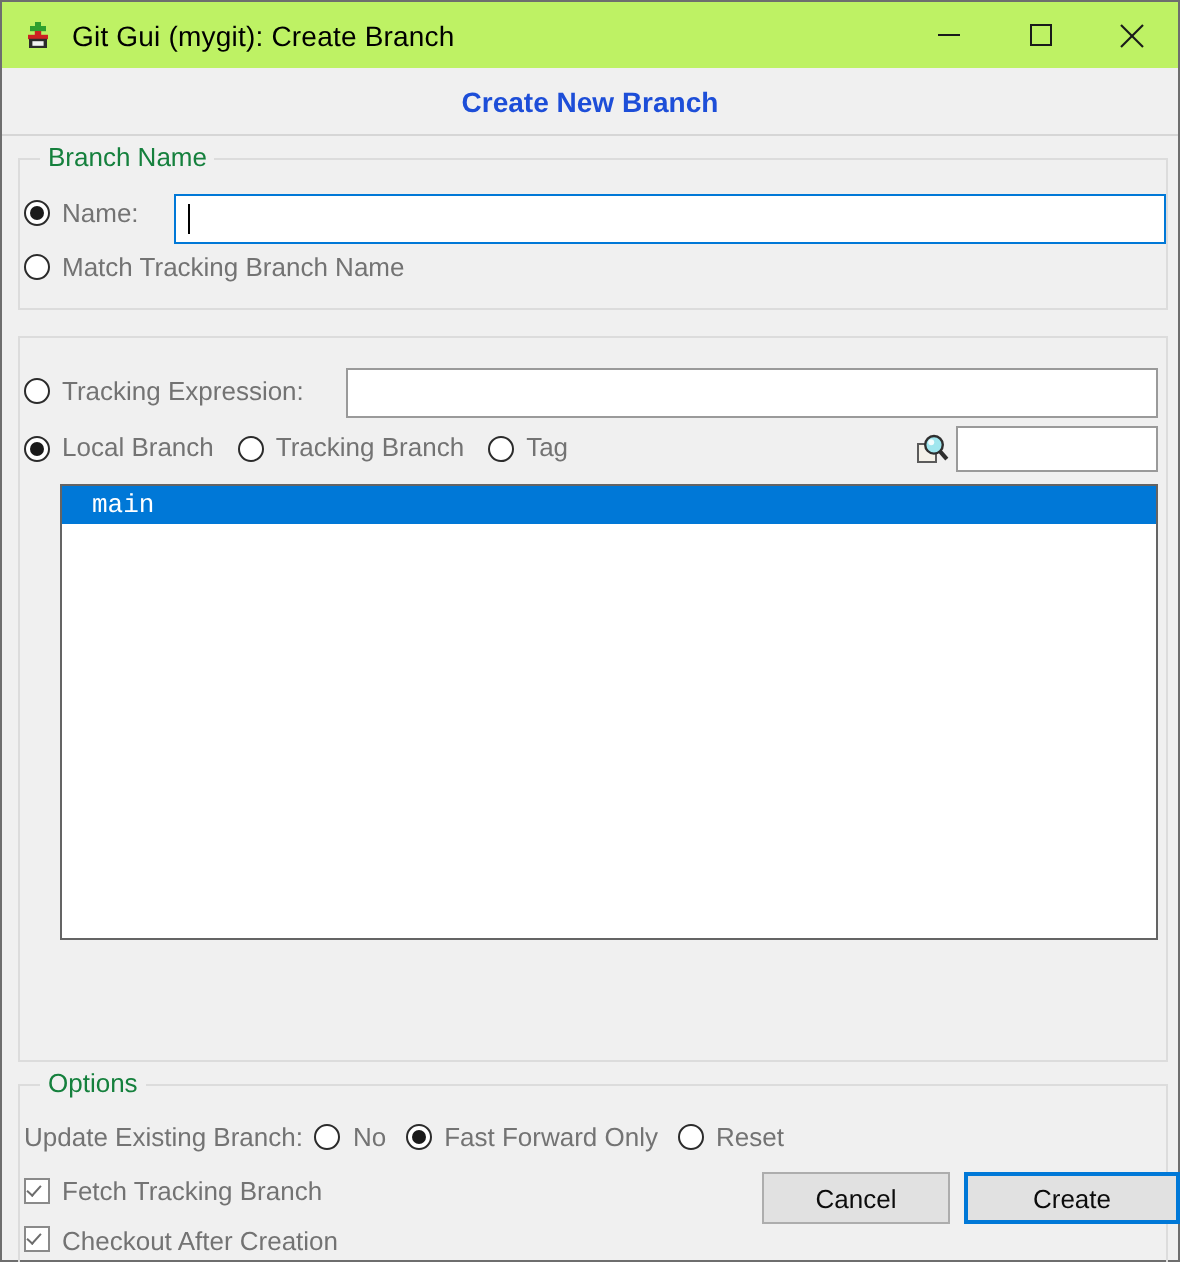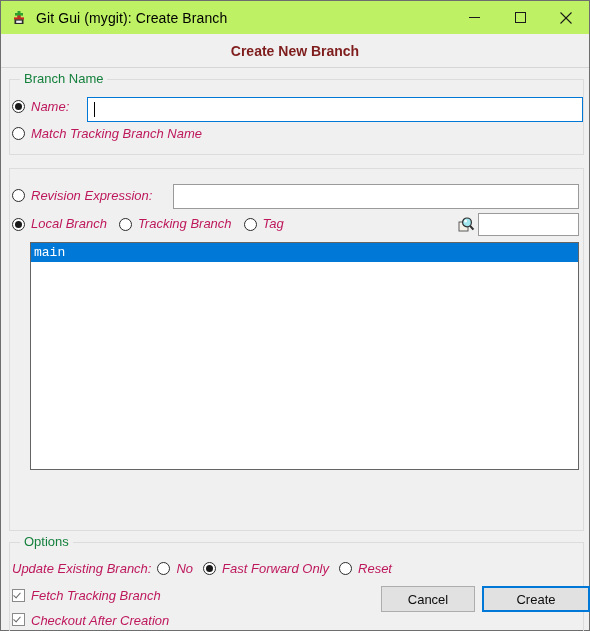--- a/index.html
+++ b/index.html
@@ -74,21 +74,21 @@
     background: #f0f0f0;
     border-bottom: 1px solid #d6d6d6;
     display: flex;
     align-items: center;
     justify-content: center;
     flex: none;
   }
   .header-title {
     font-weight: bold;
     font-size: 14px;
-    color: #7f1d1d;
+    color: #1d4ed8;
   }
 
   
   .body-area {
     flex: 1 1 auto;
     position: relative;
     background: #f0f0f0;
   }
 
   
@@ -153,21 +153,21 @@
     top: 1px;
     width: 4px;
     height: 7px;
     border: solid #6d6d6d;
     border-width: 0 1.6px 1.6px 0;
     transform: rotate(42deg);
     box-sizing: border-box;
   }
 
   .ctl-row { display: flex; align-items: center; }
-  .ctl-label { font-size: 13px; color: #be185d; white-space: nowrap; font-style: italic; }
+  .ctl-label { font-size: 13px; color: #737373; white-space: nowrap; }
 
   
   .entry {
     background: #ffffff;
     border: 1px solid #9a9a9a;
     box-sizing: border-box;
     height: 24px;
     font-family: "Liberation Sans", sans-serif;
     font-size: 13px;
     color: #0c0c0c;
@@ -236,21 +236,21 @@
     background: #ffffff;
     border: 1px solid #646464;
     box-sizing: border-box;
     overflow: hidden;
   }
   .list-item {
     height: 19px;
     line-height: 19px;
     font-family: "Liberation Mono", monospace;
     font-size: 13px;
-    padding-left: 3px;
+    padding-left: 15px;
     color: #000000;
     white-space: pre;
   }
   .list-item.selected {
     background: #0078d7;
     color: #ffffff;
   }
 
   
   #opt-update-row { position: absolute; left: 2px; top: 18px; display: flex; align-items: center; }
@@ -349,21 +349,21 @@
         <span class="lbl-gap-sm"></span>
         <span class="ctl-label">Match Tracking Branch Name</span>
       </div>
     </div>
 
     <div class="group" id="grp-start-rev">
 
       <div class="ctl-row" id="sr-revexp-row">
         <span class="radio"></span>
         <span class="lbl-gap-sm"></span>
-        <span class="ctl-label">Revision Expression:</span>
+        <span class="ctl-label">Tracking Expression:</span>
       </div>
 
       <input class="entry" id="revexp-entry" type="text" value="" style="">
 
       <div id="sr-kind-row">
         <span class="radio checked"></span>
         <span class="lbl-gap-sm"></span>
         <span class="ctl-label">Local Branch</span>
         <span class="gap"></span>
         <span class="radio"></span>

